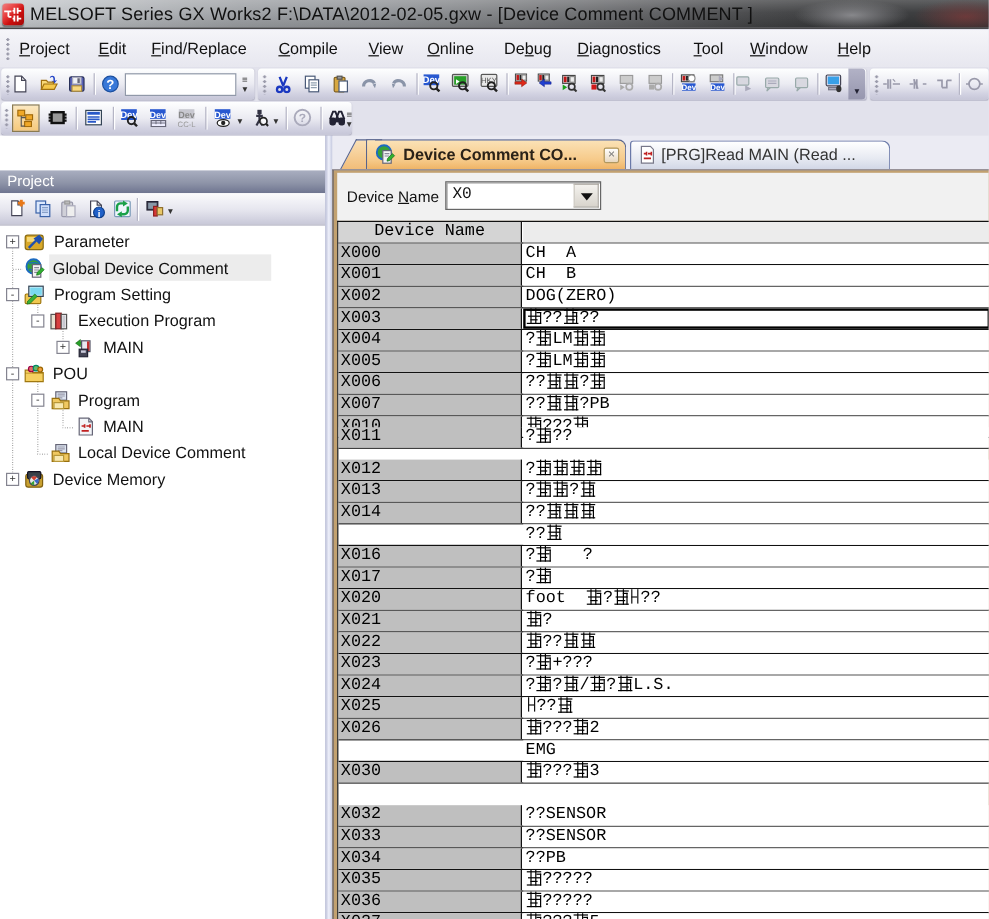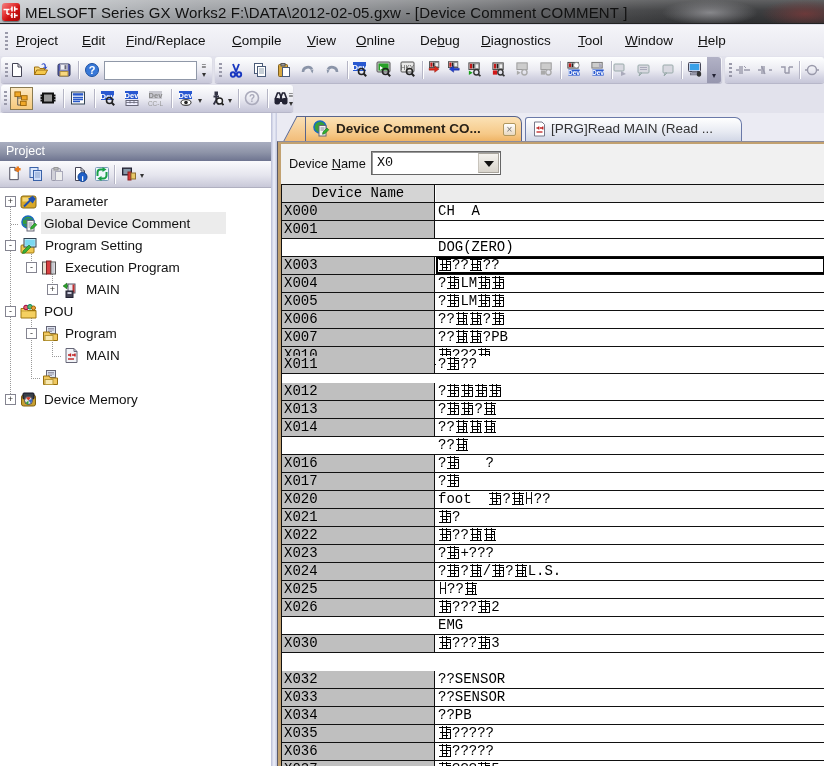--- a/index.html
+++ b/index.html
@@ -484,20 +484,21 @@
           </svg>
           <span class="abs" style="left:86px;top:0">MAIN</span>
         </div>
 <div class="trow" style="left:0;top:178px;width:271px">
           <svg class="abs" style="left:42px;top:2px" width="17" height="17" viewBox="0 0 17 17">
             <rect x="4.5" y="1.5" width="9" height="7" fill="#dde4f0" stroke="#667"></rect>
             <path d="M6 3.5h6M6 5h6M6 6.5h4" stroke="#99a"></path>
             <path d="M1.5 15.5V7h5.5l1.5 2h7v6.5z" fill="#f0c860" stroke="#98700f"></path>
             <rect x="3" y="10.5" width="8" height="5" fill="#f8e8b0" stroke="#b89838"></rect>
           </svg>
+          <span class="abs" style="left:65px;top:0">Local Device Comment</span>
         </div>
 <div class="trow" style="left:0;top:200px;width:271px">
           <div class="exp" style="left:5px;top:5px">+</div>
           <svg class="abs" style="left:20px;top:2px" width="17" height="17" viewBox="0 0 17 17">
             <rect x="1.5" y="4" width="14" height="11" rx="2" fill="#c8a030" stroke="#806010"></rect>
             <rect x="3" y="2" width="11" height="6" rx="1" fill="#384048" stroke="#112"></rect>
             <circle cx="8.5" cy="9.5" r="4" fill="#e8e8e8" stroke="#445"></circle>
             <path d="M8.5 9.5L6 7a4 4 0 014.8-.3z" fill="#d04030"></path>
             <path d="M8.5 9.5l3.3-1.8a4 4 0 01-1 4.5z" fill="#3868c8"></path>
             <path d="M8.5 9.5v3.9a4 4 0 01-3-1.5z" fill="#38a038"></path>
@@ -541,22 +542,24 @@
         <div class="grow" id="ghdr" style="top:0">
           <div class="gh">Device Name</div>
           <div class="gc"></div>
         </div>
 <div class="grow" style="top:18px">
           <div class="gh">X000</div>
           <div class="gc">CH&nbsp;&nbsp;A</div>
         </div>
 <div class="grow" style="top:36px">
           <div class="gh">X001</div>
+          <div class="gc">CH&nbsp;&nbsp;B</div>
         </div>
 <div class="grow" style="top:54px">
+          <div class="gh">X002</div>
           <div class="gc">DOG(ZERO)</div>
         </div>
 <div class="grow" style="top:72px">
           <div class="gh">X003</div>
           <div class="gc selc"><b class="k"></b>??<b class="k"></b>??</div>
         </div>
 <div class="grow" style="top:90px">
           <div class="gh">X004</div>
           <div class="gc">?<b class="k"></b>LM<b class="k"></b><b class="k"></b></div>
         </div>

